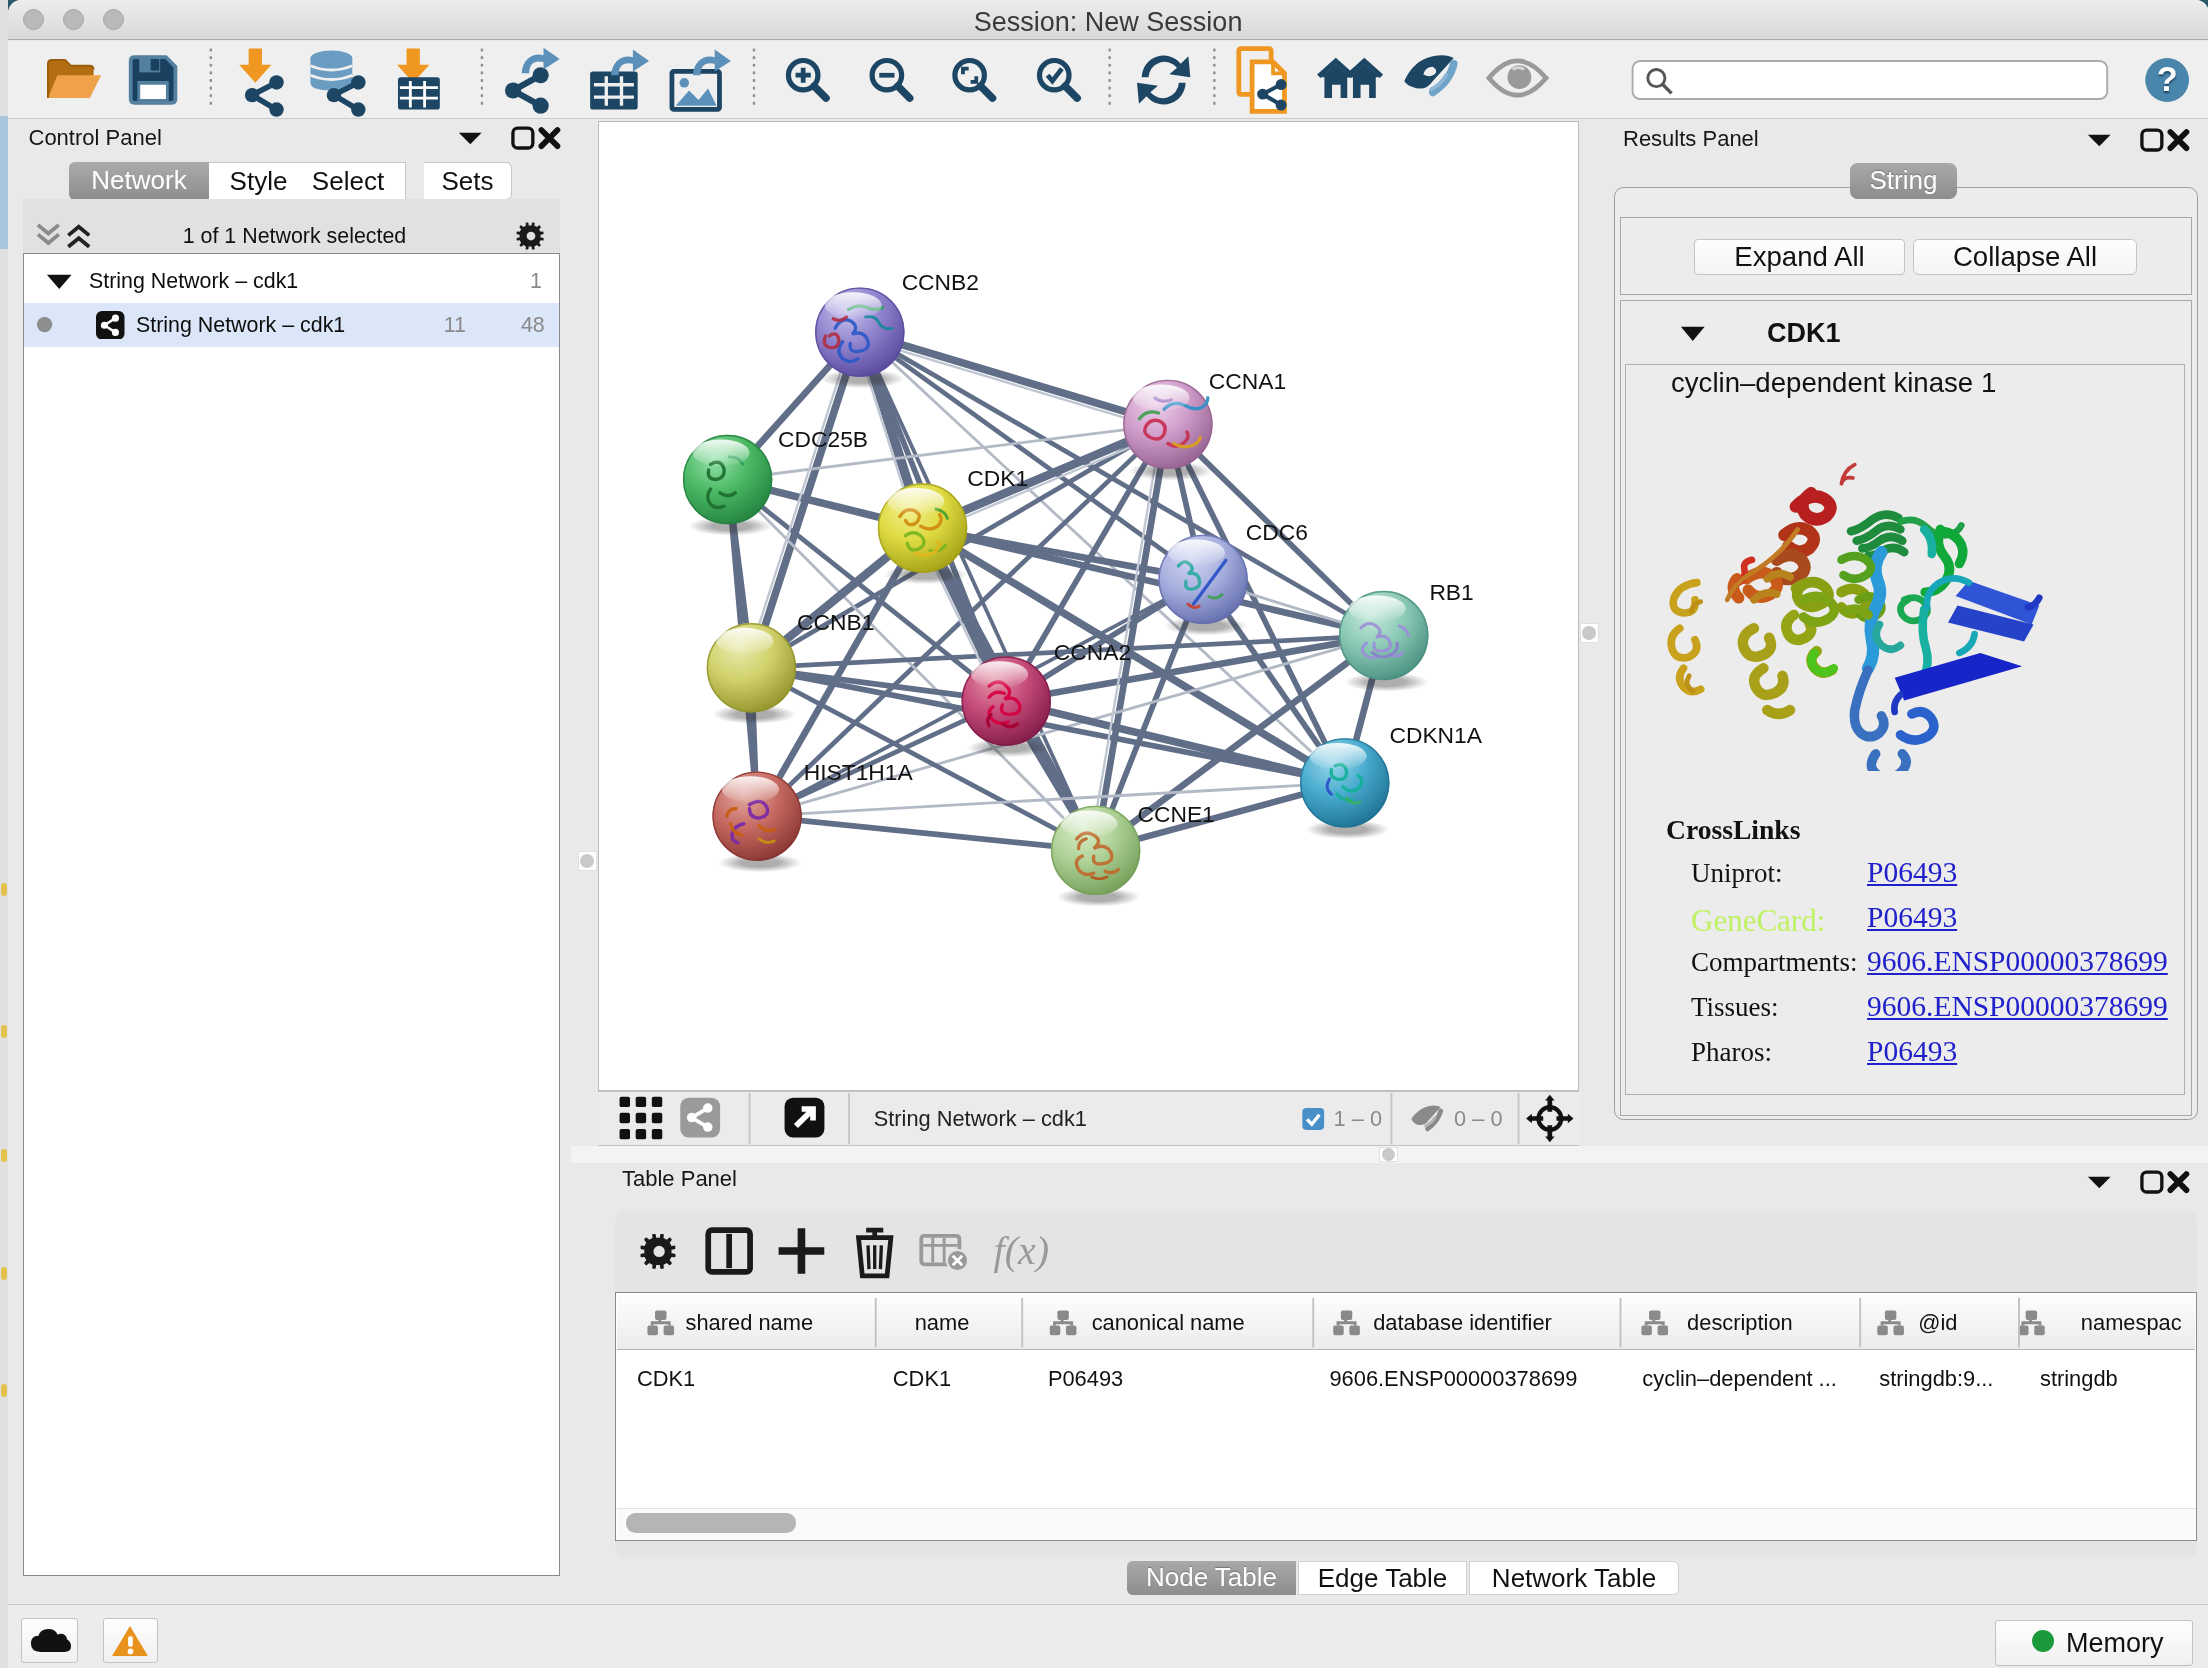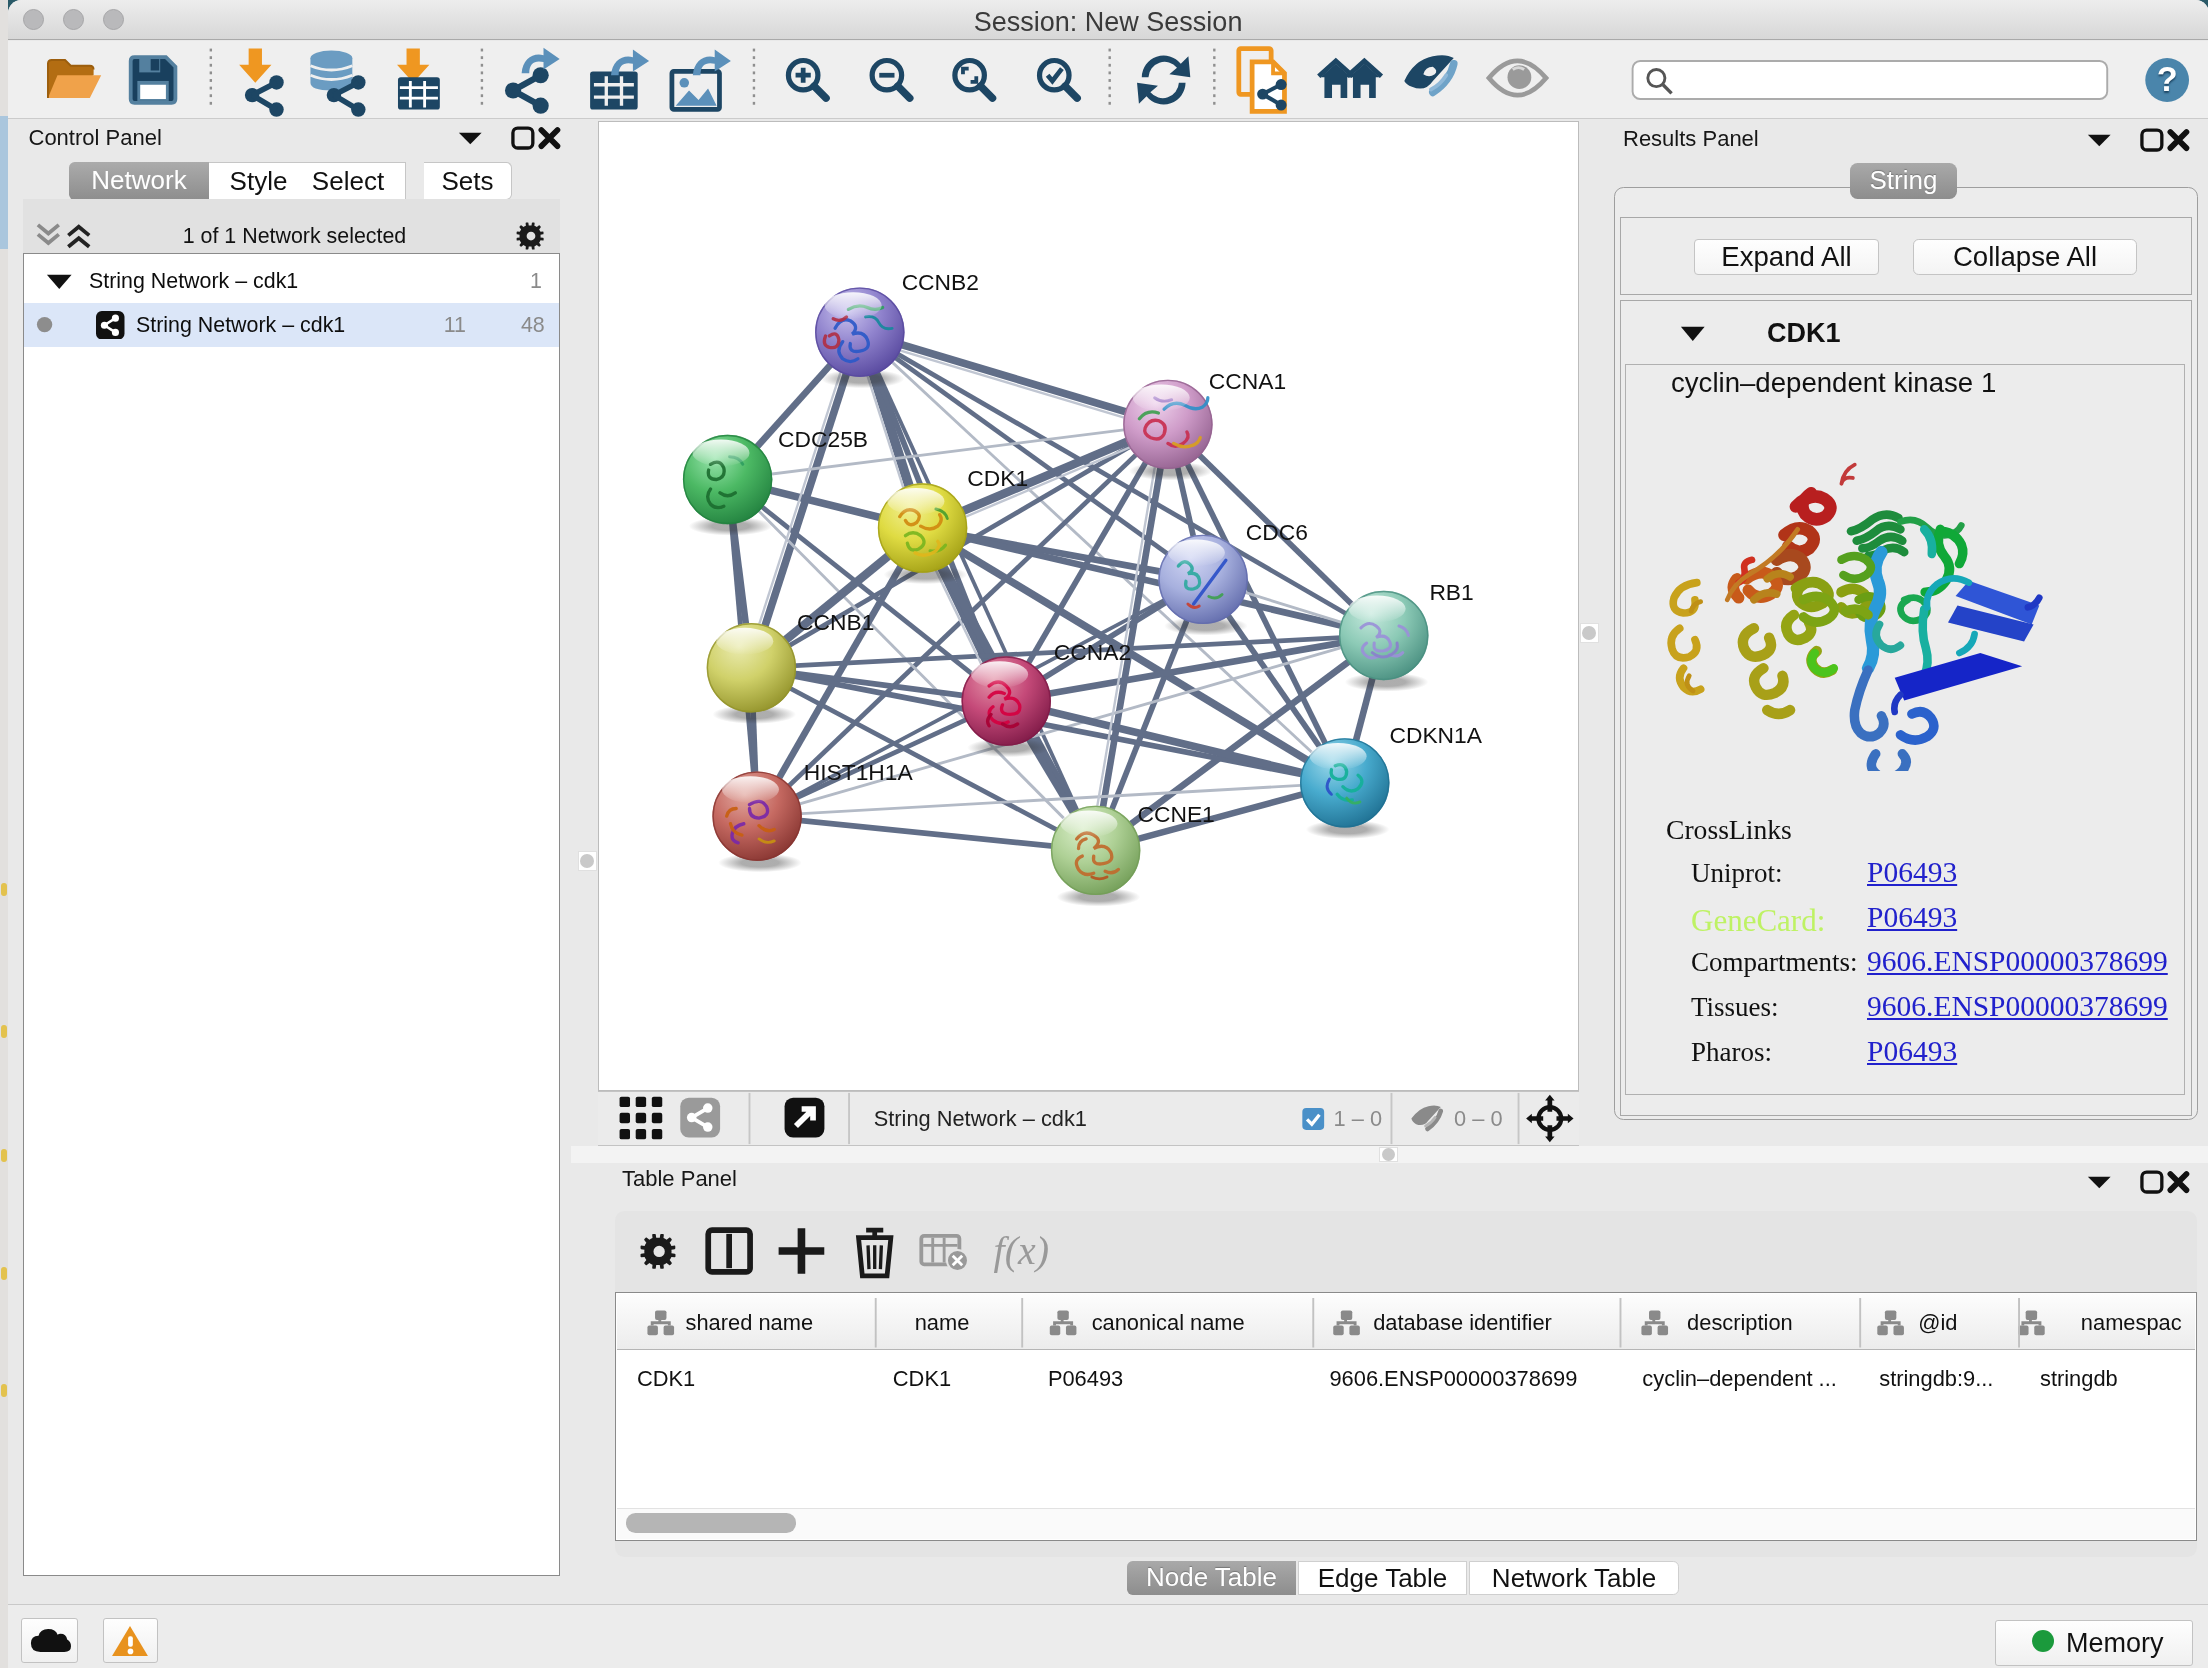--- a/index.html
+++ b/index.html
@@ -620,21 +620,21 @@
 <div class="abs" style="left:580px;top:854px;width:14.3px;height:14.3px;border-radius:50%;background:#c9c9c9;"></div>
 <div class="ptitle" style="left:1623px;top:126px;text-align:right;">Results Panel</div>
 <svg class="abs" style="left:2086px;top:128px;" width="109" height="27" viewBox="0 0 115 28">
   <path d="M2 7 L26 7 L14 19 Z" fill="#111"></path>
   <rect x="59" y="2" width="21" height="21" rx="5" fill="none" stroke="#111" stroke-width="3.5"></rect>
   <path d="M89 4 L106 21 M106 4 L89 21" stroke="#111" stroke-width="6" stroke-linecap="round"></path>
 </svg>
 <div class="abs" style="left:1614px;top:187px;width:584px;height:933px;background:#ececec;border:1.9px solid #9e9e9e;border-radius:9.5px;"></div>
 <div class="abs" style="left:1850px;top:163px;width:107px;height:36px;background:linear-gradient(#a9a9a9,#8d8d8d);border-radius:7.6px;color:#fff;font-size:26px;text-align:center;line-height:35px;text-shadow:0 -1px 1px #777;">String</div>
 <div class="abs" style="left:1620px;top:217px;width:572px;height:78px;border:1.9px solid #a8a8a8;"></div>
-<div class="abs" style="left:1694px;top:239px;width:185px;height:36px;background:linear-gradient(#fefefe,#f4f4f4);border:1.9px solid #c4c4c4;border-radius:4px;font-size:27.6px;text-align:center;line-height:33px;color:#111;">Expand All</div>
+<div class="abs" style="left:1694px;top:239px;width:211px;height:36px;background:linear-gradient(#fefefe,#f4f4f4);border:1.9px solid #c4c4c4;border-radius:4px;font-size:27.6px;text-align:center;line-height:33px;color:#111;">Expand All</div>
 <div class="abs" style="left:1913px;top:239px;width:224px;height:36px;background:linear-gradient(#fefefe,#f4f4f4);border:1.9px solid #c4c4c4;border-radius:5.7px;font-size:27.6px;text-align:center;line-height:33px;color:#111;">Collapse All</div>
 <div class="abs" style="left:1620px;top:300px;width:572px;height:816px;border:1.9px solid #a8a8a8;"></div>
 <svg class="abs" style="left:1679px;top:324px;" width="28.5" height="19" viewBox="0 0 30 20">
     <path d="M2 3 L27 3 L14.5 18 Z" fill="#111"></path>
   </svg>
 <div class="abs" style="left:1767px;top:318px;font-size:27px;font-weight:bold;color:#111;">CDK1</div>
 <div class="abs" style="left:1625px;top:364px;width:560px;height:731px;background:#ececec;border:1.9px solid #b0b0b0;"></div>
 <div class="abs" style="left:1658px;top:367px;font-size:27.6px;color:#111;margin-left:13px;">cyclin–dependent kinase 1</div>
 <svg class="abs" style="left:1655px;top:438px;" width="390" height="333" viewBox="0 0 410 350">
 <g fill="none" stroke-linecap="round">
@@ -664,21 +664,21 @@
 <path d="M398 196 L318 176 L308 194 L388 214 Z" fill="#2443c8" stroke="none"></path>
 <path d="M252 252 L342 226 L386 240 L262 276 Z" fill="#1525c8" stroke="none"></path>
 <path d="M258 270 q-8 8 -6 18 m140 -110 q8 -2 12 -10" stroke="#2038c4" stroke-width="7"></path>
 <path d="M330 152 q-18 -10 -34 2 q-12 10 -10 24 m34 48 q14 -6 16 -20" stroke="#16a8b8" stroke-width="7"></path>
 <path d="M156 170 q16 -8 28 2 q10 10 -2 18 q-14 8 -26 -2 m44 -6 q14 -6 24 4" stroke="#7da414" stroke-width="10"></path>
 <path d="M196 128 q14 -8 26 0 q10 8 0 16 q-12 8 -24 0" stroke="#55a01e" stroke-width="9"></path>
 <path d="M118 148 q12 -10 24 -2 m-38 24 q10 -10 24 -6" stroke="#b8831c" stroke-width="8"></path>
 <path d="M236 196 q-8 12 2 22 q10 8 20 0" stroke="#28a89c" stroke-width="8"></path>
 </g>
 </svg>
-<div class="serif abs" style="left:1666px;top:814px;font-size:27.6px;font-weight:normal;color:#111;">CrossLinks</div>
+<div class="serif abs" style="left:1666px;top:814px;font-size:27.6px;font-weight:bold;color:#111;">CrossLinks</div>
 <div class="serif abs" style="left:1691px;top:858px;font-size:27px;color:#111;">Uniprot:</div>
 <div class="serif abs" style="left:1867px;top:856px;font-size:29.5px;"><a class="lnk" style="text-decoration:underline;">P06493</a></div>
 <div class="serif abs" style="left:1691px;top:903px;font-size:31px;color:#bef264;">GeneCard:</div>
 <div class="serif abs" style="left:1867px;top:901px;font-size:29.5px;"><a class="lnk" style="text-decoration:underline;">P06493</a></div>
 <div class="serif abs" style="left:1691px;top:947px;font-size:27px;color:#111;">Compartments:</div>
 <div class="serif abs" style="left:1867px;top:945px;font-size:29.5px;"><a class="lnk" style="text-decoration:underline;">9606.ENSP00000378699</a></div>
 <div class="serif abs" style="left:1691px;top:992px;font-size:27px;color:#111;">Tissues:</div>
 <div class="serif abs" style="left:1867px;top:990px;font-size:29.5px;"><a class="lnk" style="text-decoration:underline;">9606.ENSP00000378699</a></div>
 <div class="serif abs" style="left:1691px;top:1037px;font-size:27px;color:#111;">Pharos:</div>
 <div class="serif abs" style="left:1867px;top:1035px;font-size:29.5px;"><a class="lnk" style="text-decoration:underline;">P06493</a></div>

